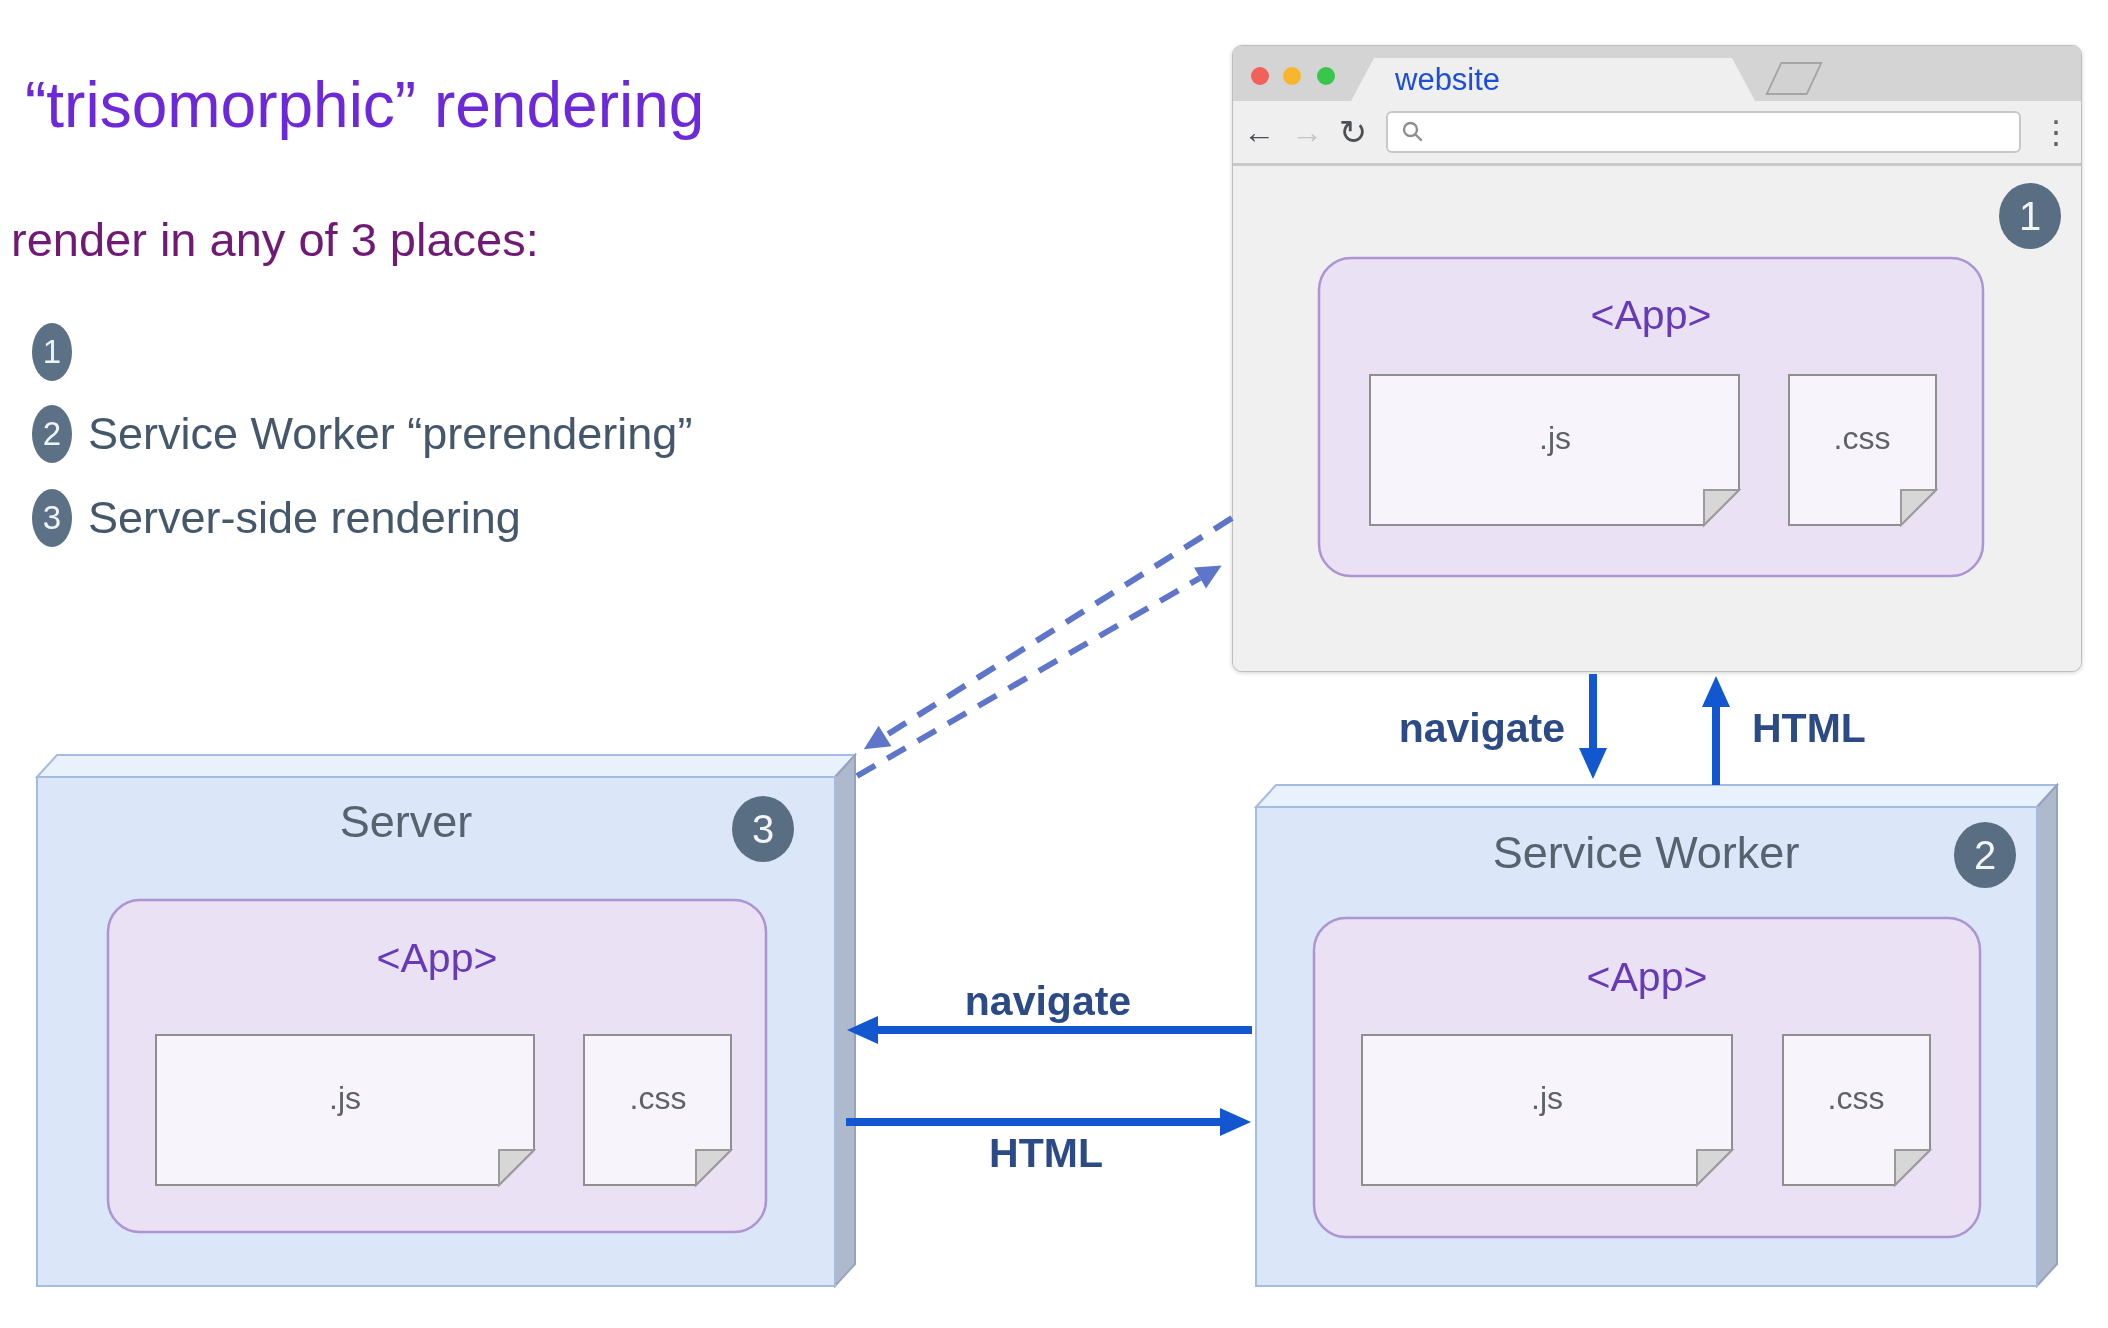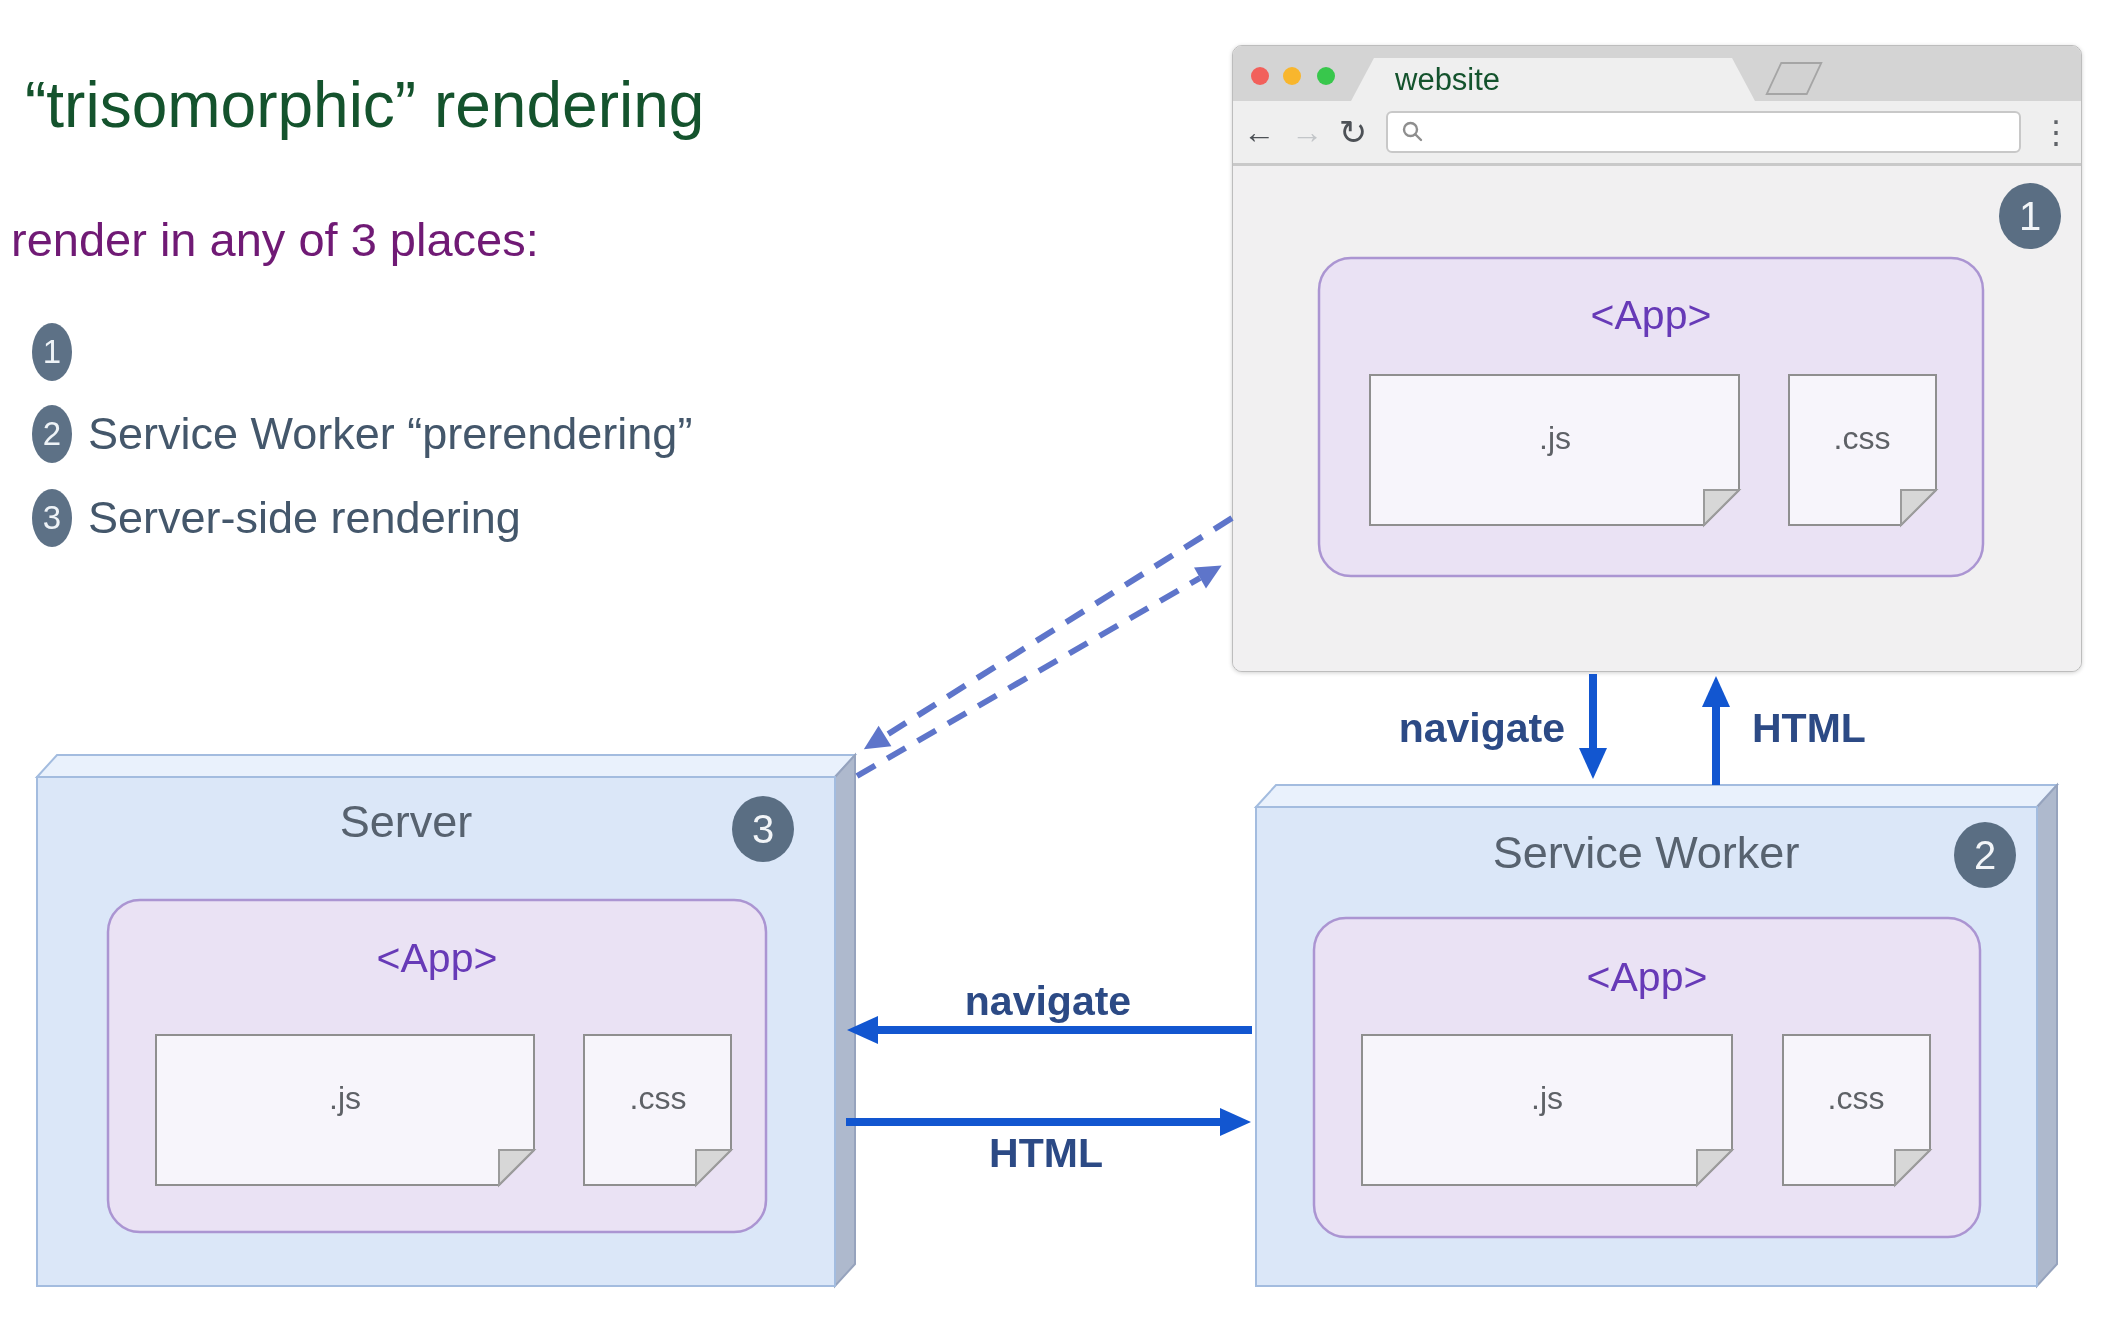--- a/index.html
+++ b/index.html
@@ -1,42 +1,42 @@
 <!DOCTYPE html>
 <html><head>
 <meta charset="utf-8">
 <style>
   html,body{margin:0;padding:0;background:#ffffff;}
   .stage{
     position:relative;width:2108px;height:1328px;background:#ffffff;
     font-family:"Liberation Sans", sans-serif;overflow:hidden;
   }
   
-  .title{position:absolute;left:25px;top:68px;font-size:64px;color:#14532d;white-space:nowrap;}
+  .title{position:absolute;left:25px;top:68px;font-size:64px;color:#6d28d9;white-space:nowrap;}
   .subtitle{position:absolute;left:11px;top:212px;font-size:47px;color:#701a75;white-space:nowrap;}
   .list-item{position:absolute;left:32px;display:flex;align-items:center;gap:16px;}
   .num-bubble{
     width:40px;height:58px;border-radius:50%;background:#5d7186;color:#eef3f7;
     display:flex;align-items:center;justify-content:center;font-size:33px;flex:0 0 auto;
   }
   .list-label{font-size:45px;color:#44576b;white-space:nowrap;}
   
   .browser{
     position:absolute;left:1232px;top:45px;width:850px;height:627px;
     background:#f1f0f1;border:1px solid #bdbdbd;border-radius:10px;
     box-shadow:0 1px 4px rgba(0,0,0,.18);box-sizing:border-box;z-index:1;
     display:flex;flex-direction:column;
   }
   .tabbar{position:relative;height:55px;background:#d4d4d4;border-radius:9px 9px 0 0;flex:0 0 auto;}
   .light{position:absolute;top:21px;width:18px;height:18px;border-radius:50%;}
   .tab{
     position:absolute;left:118px;top:12px;width:404px;height:43px;background:#efefef;
     clip-path:polygon(23px 0, calc(100% - 23px) 0, 100% 100%, 0 100%);
     display:flex;align-items:center;padding-left:44px;box-sizing:border-box;
-    font-size:31px;color:#14532d;
+    font-size:31px;color:#1d4ed8;
   }
   .newtab{
     position:absolute;left:540px;top:16px;width:42px;height:33px;
     background:#d2d2d2;border:2px solid #a5a5a5;transform:skewX(-25deg);box-sizing:border-box;
   }
   .toolbar{
     position:relative;height:62px;background:#efefef;border-bottom:3px solid #c9c9c9;flex:0 0 auto;
   }
   .tool-ic{position:absolute;top:0;height:62px;display:flex;align-items:center;justify-content:center;
     font-size:32px;font-weight:bold;color:#4d5156;width:40px;}

